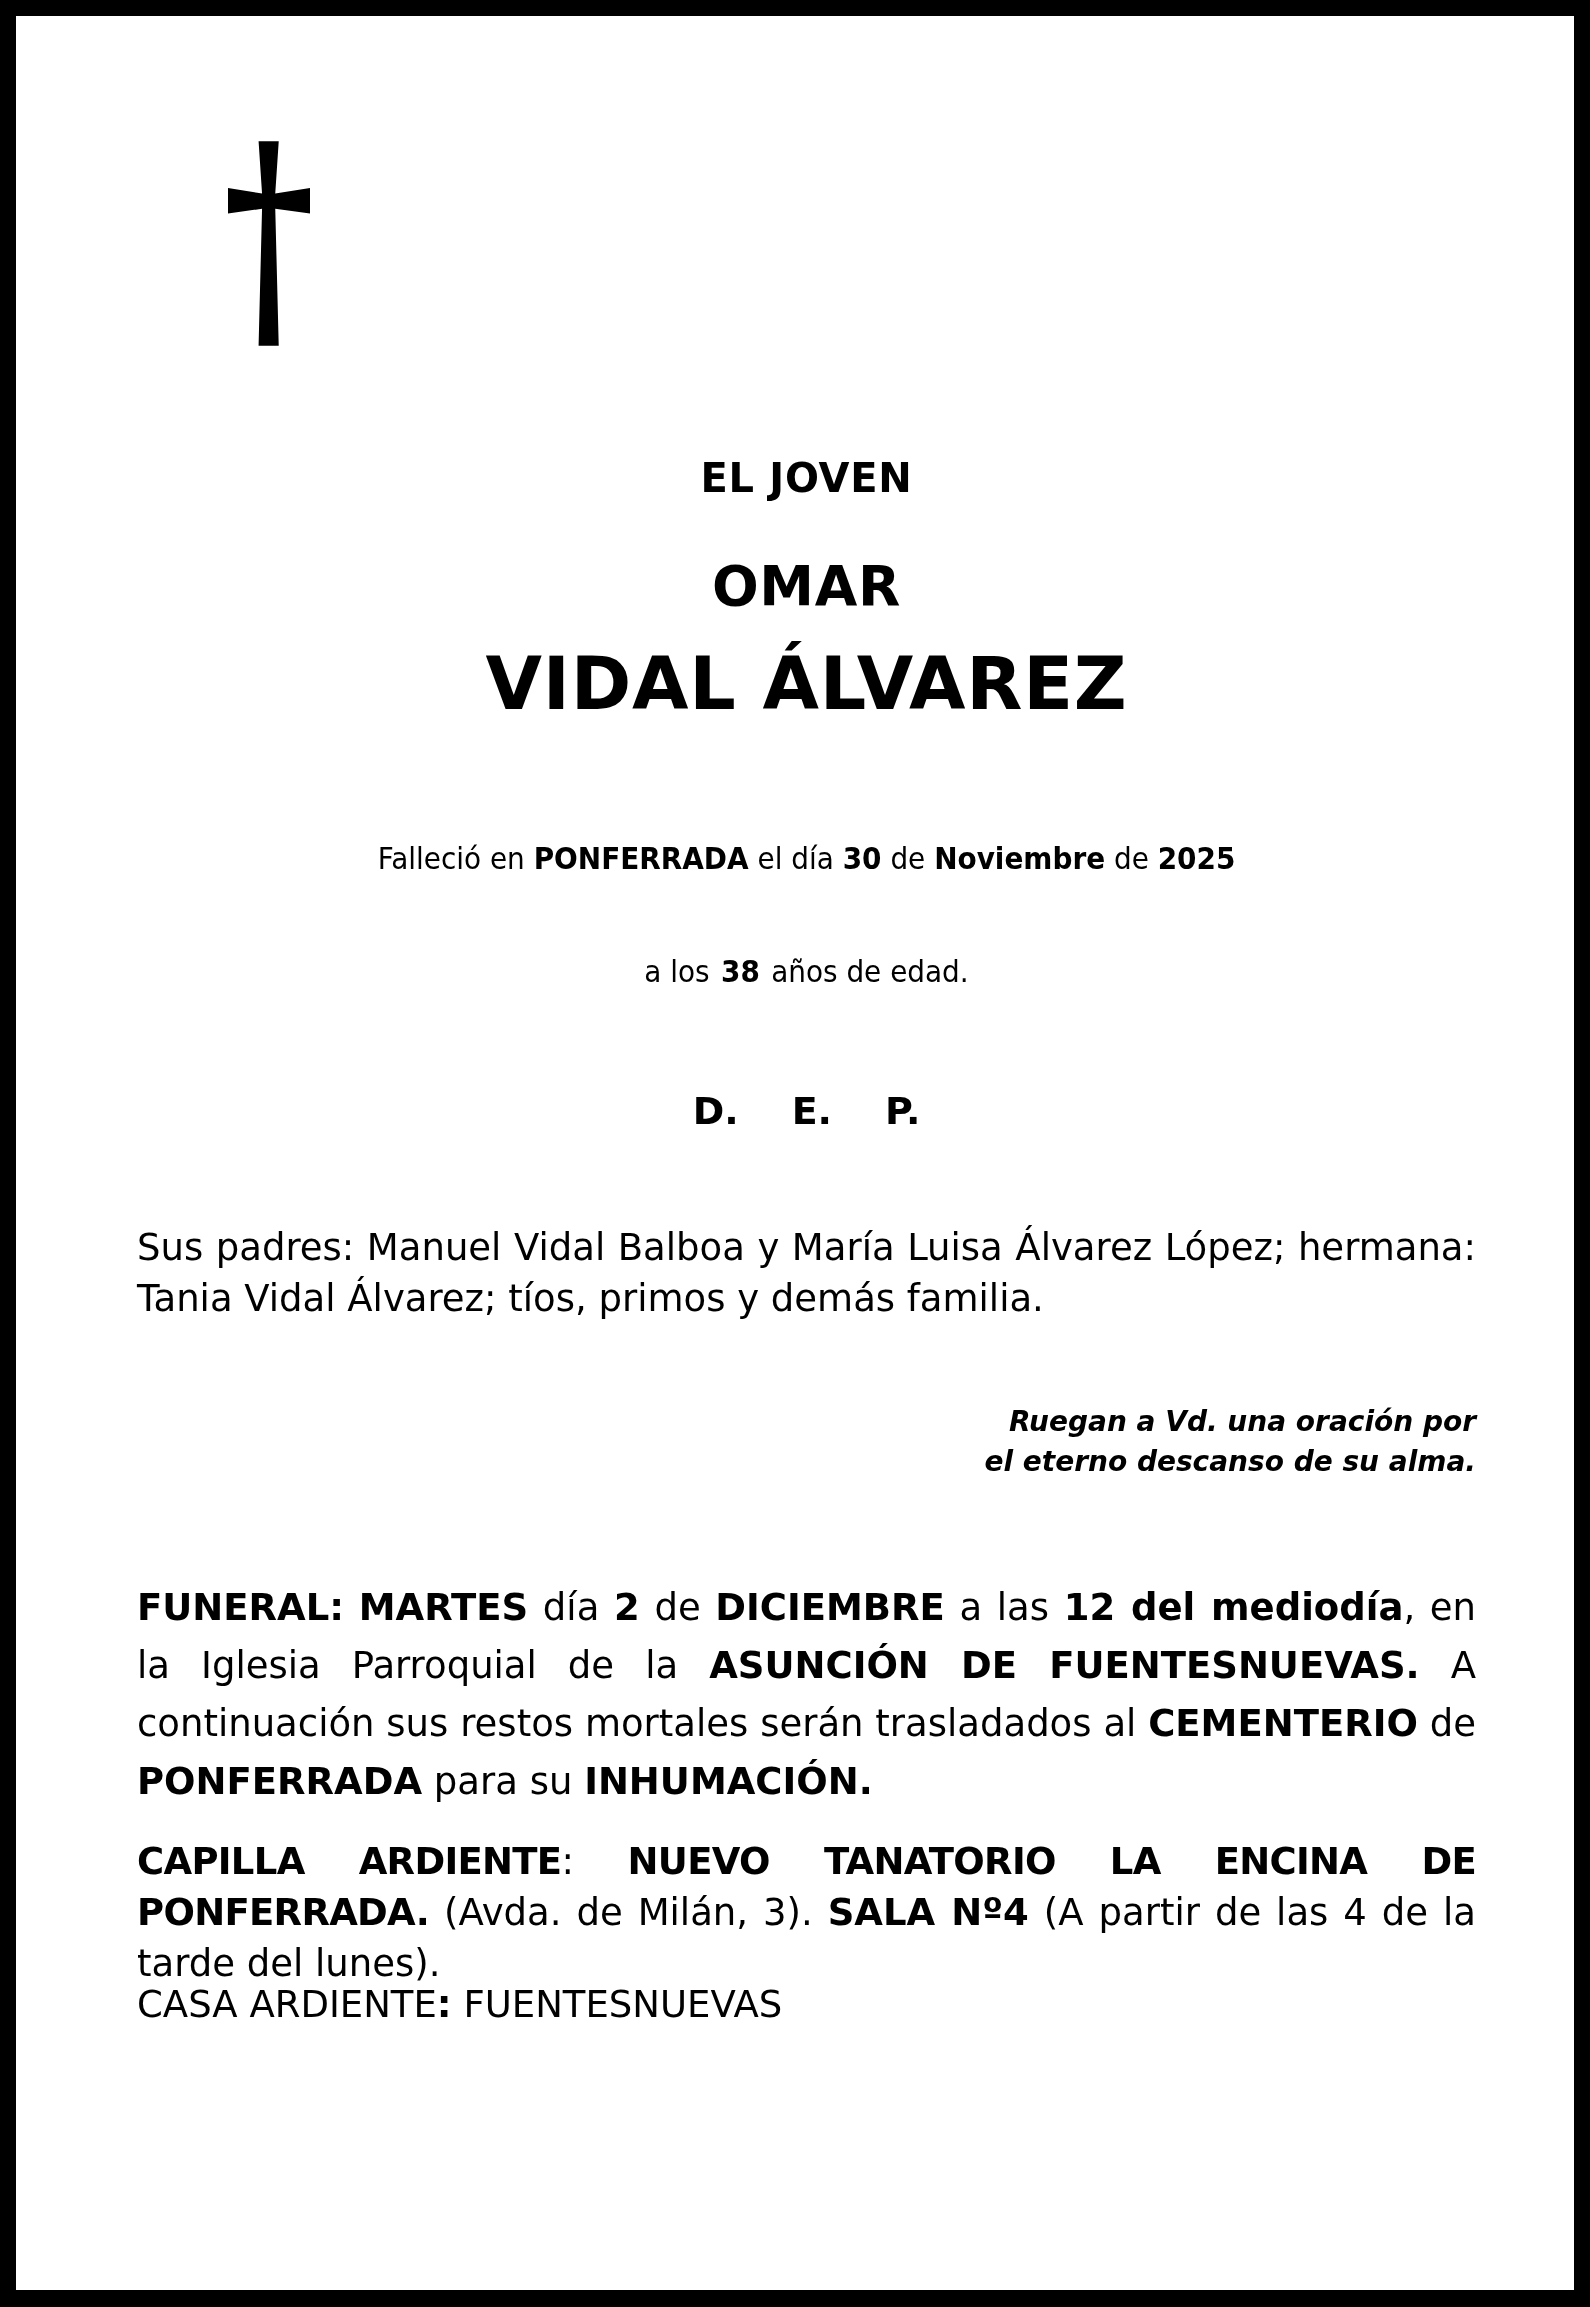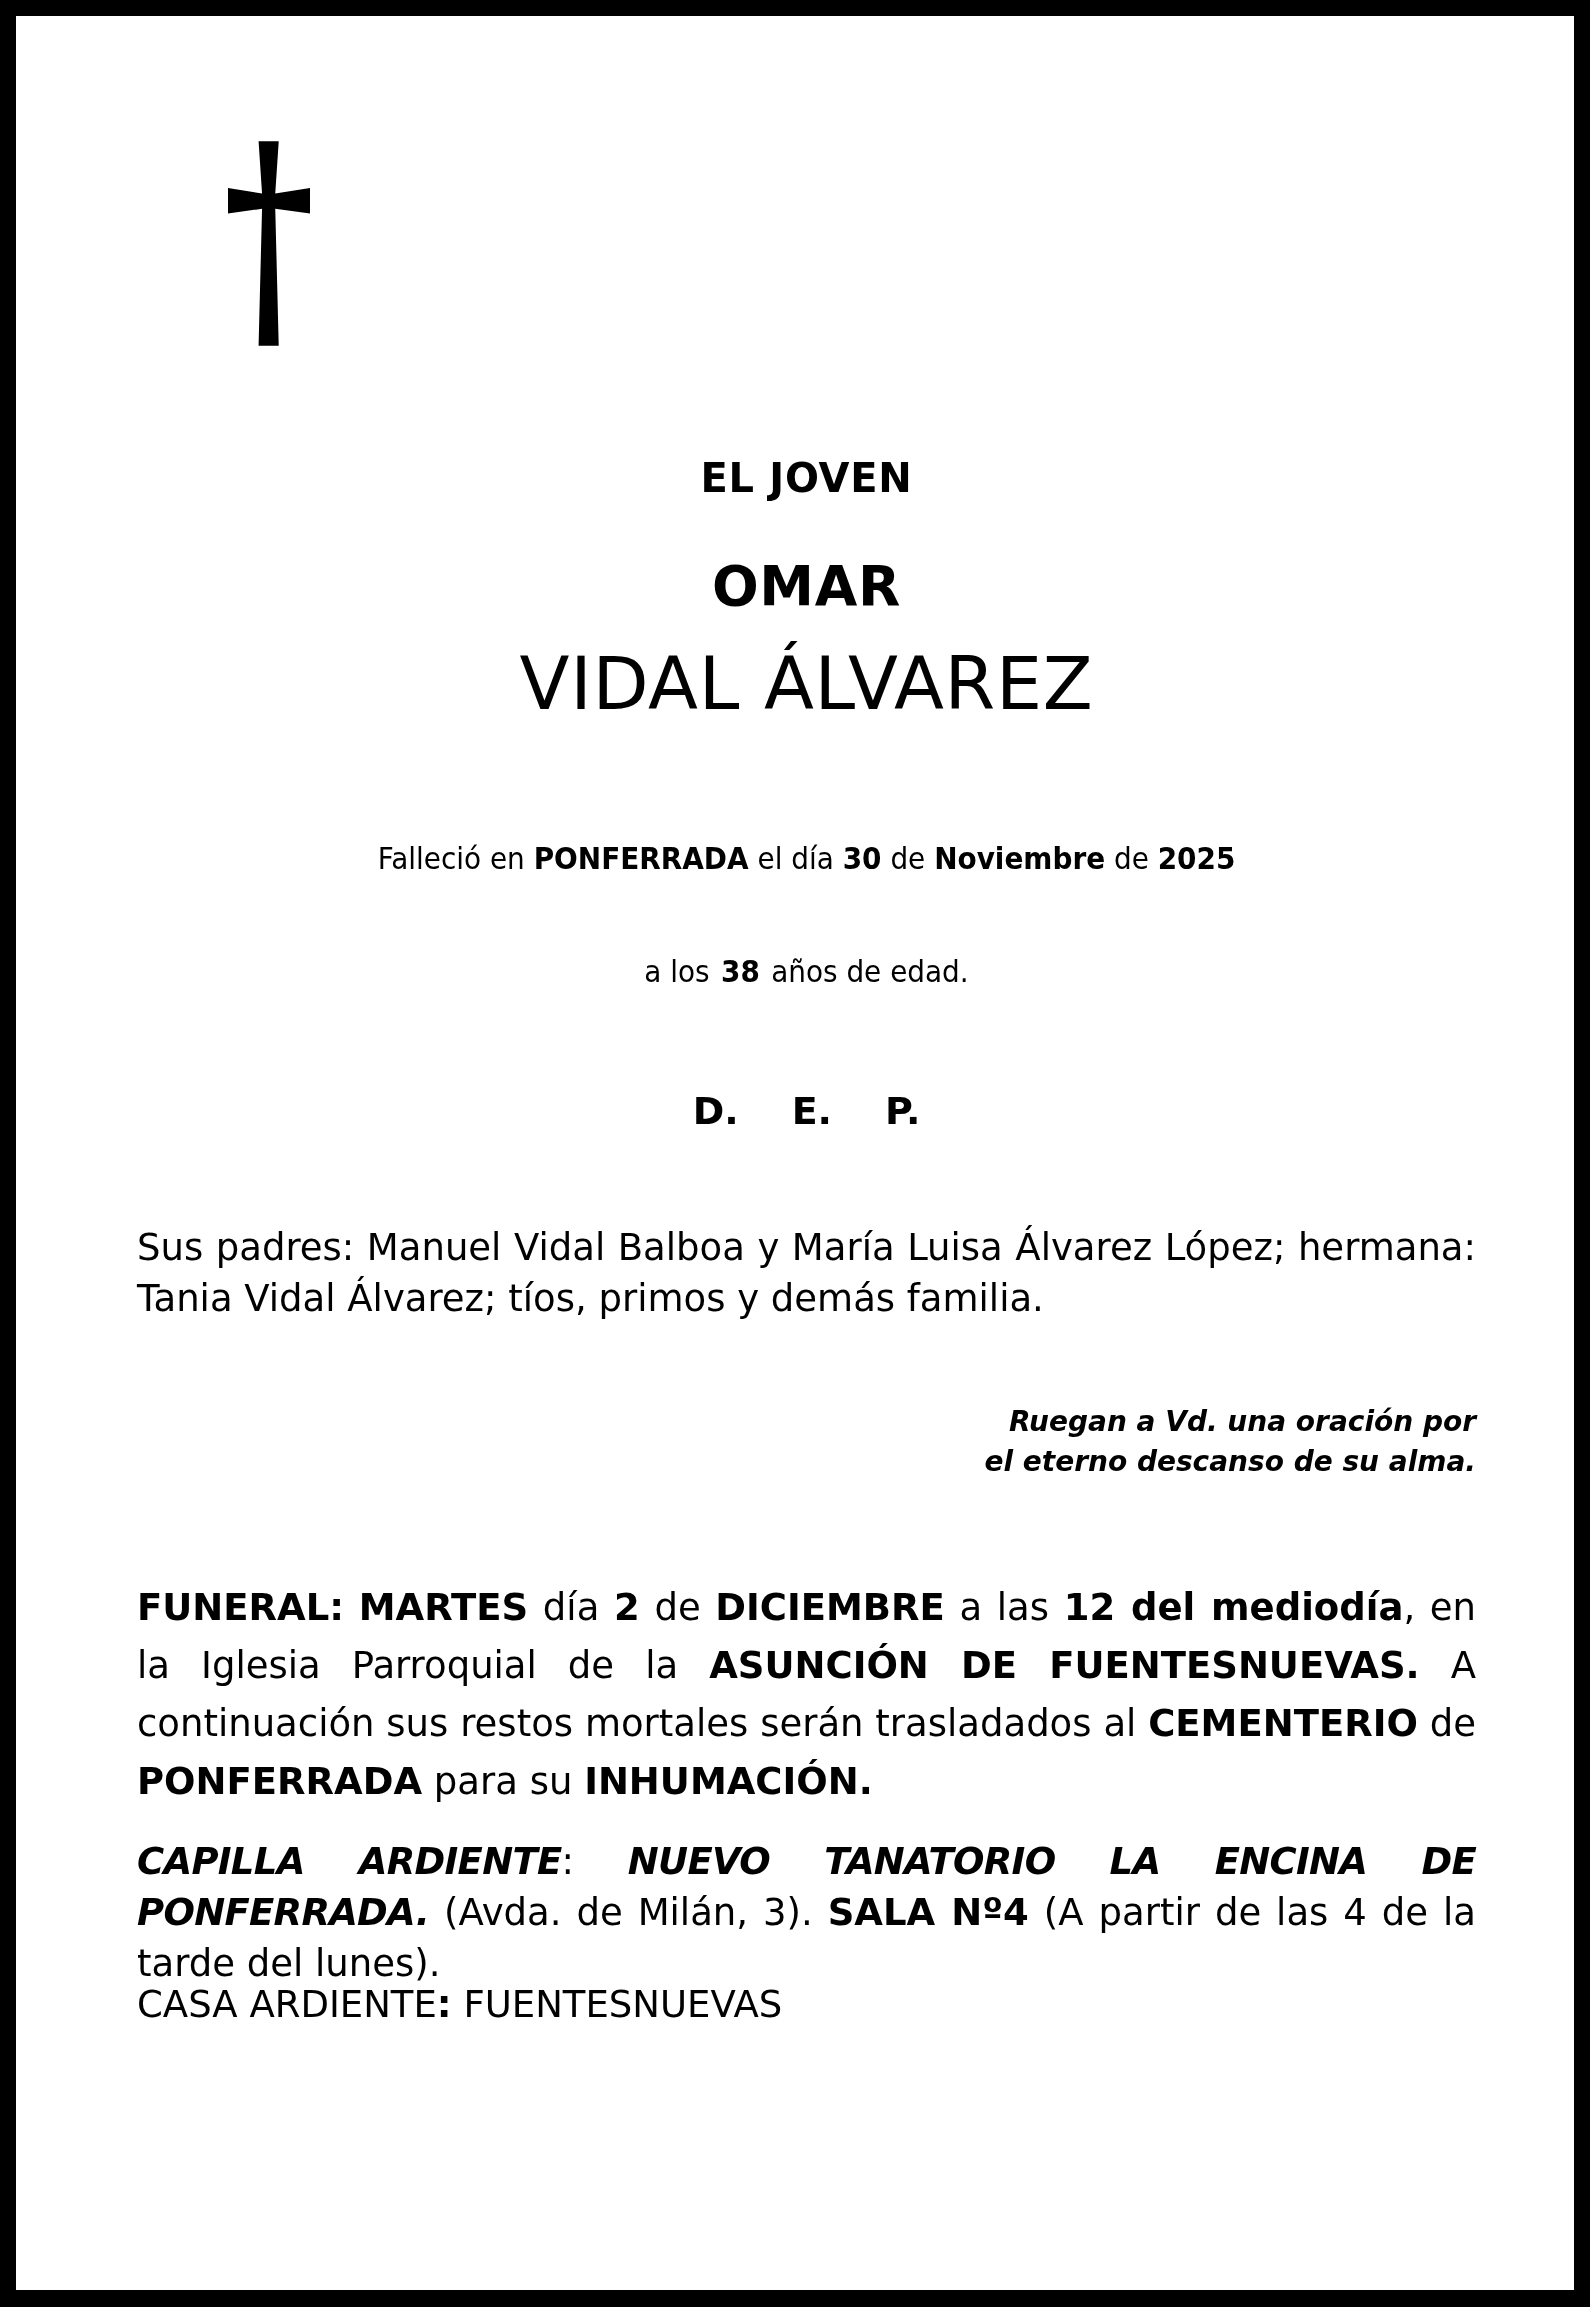--- a/index.html
+++ b/index.html
@@ -6,33 +6,33 @@
   body { width: 1591px; height: 2307px; position: relative; overflow: hidden;
          font-family: "DejaVu Sans", "Liberation Sans", sans-serif; color: #000; }
   .frame { position: absolute; left: 0; top: 0; width: 1591px; height: 2307px;
            box-sizing: border-box; border-top: 16.7px solid #000; border-left: 16.7px solid #000;
            border-right: 17.4px solid #000; border-bottom: 17.4px solid #000; background: #fff; }
   .cross { position: absolute; left: 228px; top: 141px; width: 82px; height: 205px; }
   .center { position: absolute; left: 137px; width: 1339px; text-align: center; }
   .block { position: absolute; left: 137px; width: 1339px; }
   .pre-title { top: 455px; font-size: 40px; font-weight: bold; letter-spacing: 0.7px; }
   .name1 { top: 544px; font-size: 55px; font-weight: bold; line-height: 84px; letter-spacing: 0.7px; }
-  .name2 { top: 642px; font-size: 73px; font-weight: normal; line-height: 84px; letter-spacing: 0.7px; }
+  .name2 { top: 642px; font-size: 73px; font-weight: bold; line-height: 84px; letter-spacing: 0.7px; }
   .death-line { top: 837px; font-size: 31px; line-height: 42px; transform: scaleX(0.9); transform-origin: center; }
   .age-line { top: 950px; font-size: 31px; line-height: 42px; transform: scaleX(0.9); transform-origin: center; }
   .age-line .num { margin: 0 12.6px; }
   .dep { top: 1087px; font-size: 38px; font-weight: bold; line-height: 49px; }
   .dep span { margin: 0 26.5px; }
   .family { top: 1201px; font-size: 37px; line-height: 51px; text-align: justify; text-align-last: left; margin-top: 21px; }
   .prayer { top: 1402px; font-size: 28px; line-height: 40px; font-weight: bold; font-style: italic; text-align: right; }
   .funeral { top: 1579px; font-size: 37px; line-height: 58px; text-align: justify; text-align-last: left; }
   .chapel { top: 1836px; font-size: 37px; line-height: 51px; text-align: justify; text-align-last: left; }
   .house { top: 1979px; font-size: 37px; line-height: 51px; }
   b { font-weight: bold; }
-  .tight { letter-spacing: -0.7px; font-style: italic; }
+  .tight { letter-spacing: -0.7px; }
 </style>
 </head>
 <body>
 
 <div class="frame"></div>
 
 <svg class="cross" viewBox="0 0 118 294" xmlns="http://www.w3.org/2000/svg">
   <polygon fill="#000" points="
     44,0 73,0 68,75
     118,67 118,104 68,97

